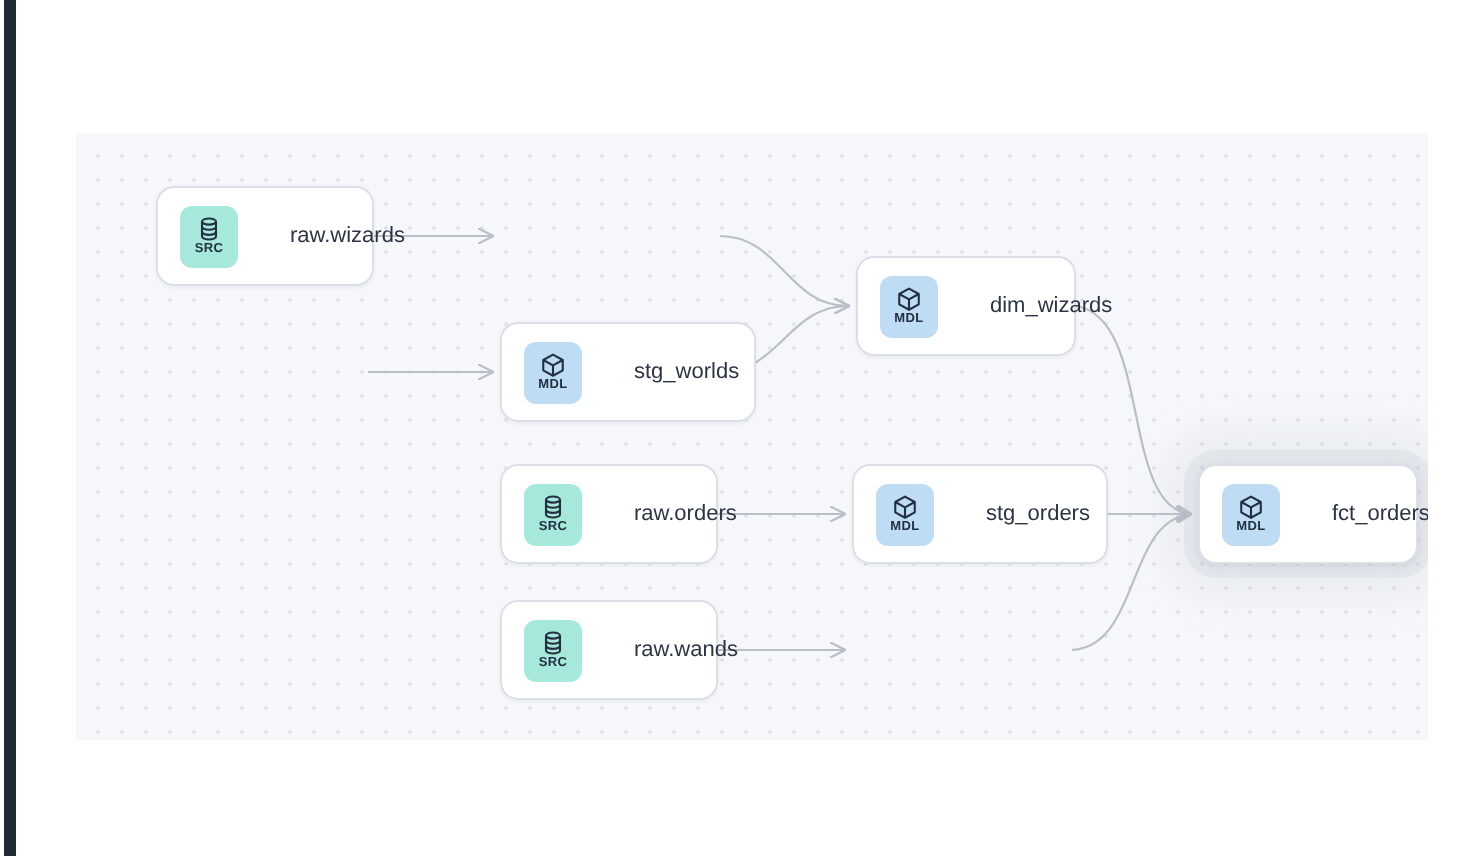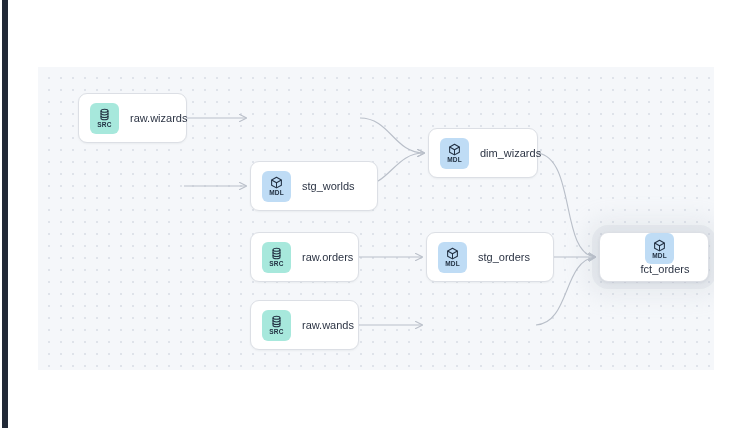--- a/index.html
+++ b/index.html
@@ -60,21 +60,20 @@
     border-radius: 9px;
     display: flex;
     align-items: center;
     padding-left: 11px;
     box-shadow: 0 1px 2px rgba(23, 32, 48, 0.05);
   }
   .node.is-highlighted {
     box-shadow: 0 0 0 7px rgba(180, 188, 200, 0.16),
                 0 0 22px 14px rgba(180, 188, 200, 0.20),
                 0 1px 3px rgba(23, 32, 48, 0.10);
-    flex-direction: column;
   }
 
   
   .badge {
     flex: 0 0 auto;
     width: 29px;
     height: 31px;
     border-radius: 6px;
     display: flex;
     flex-direction: column;
@@ -99,21 +98,21 @@
   .badge .badge-text {
     font-size: 6.5px;
     font-weight: 700;
     letter-spacing: 0.2px;
     line-height: 8px;
     color: #223042;
     font-family: "Liberation Sans", sans-serif;
   }
 
   .node-label {
-    margin-left: 11px;
+    margin-left: 26px;
     font-size: 11px;
     color: #2c3444;
     white-space: nowrap;
     line-height: 1;
   }
 </style>
 </head>
 <body>
 
 <div id="app-rail"></div>

